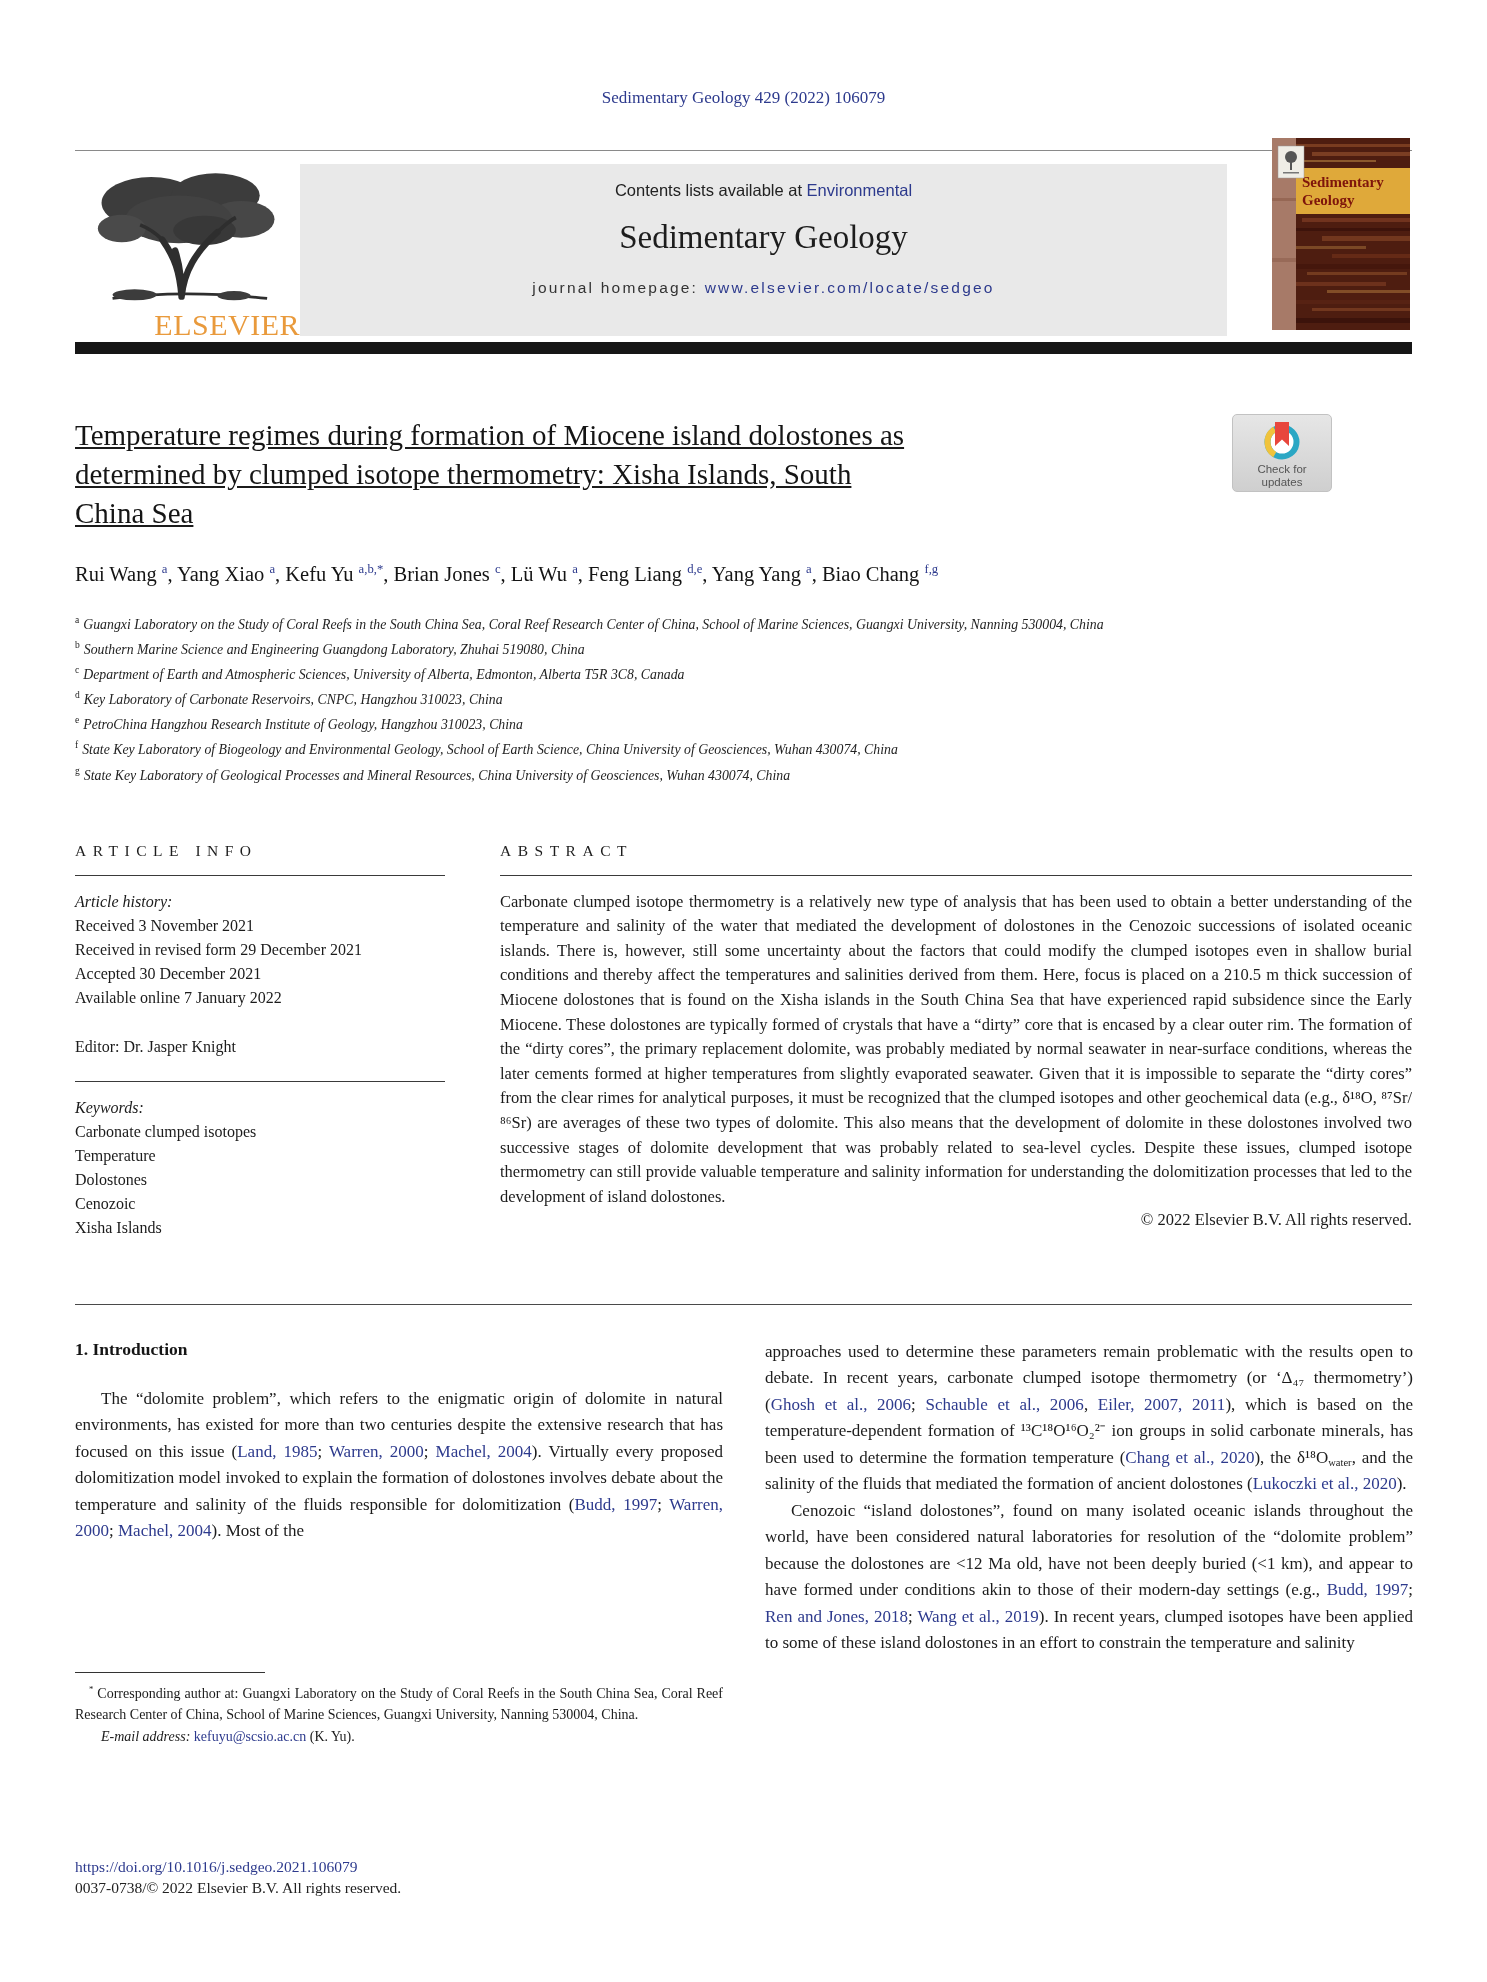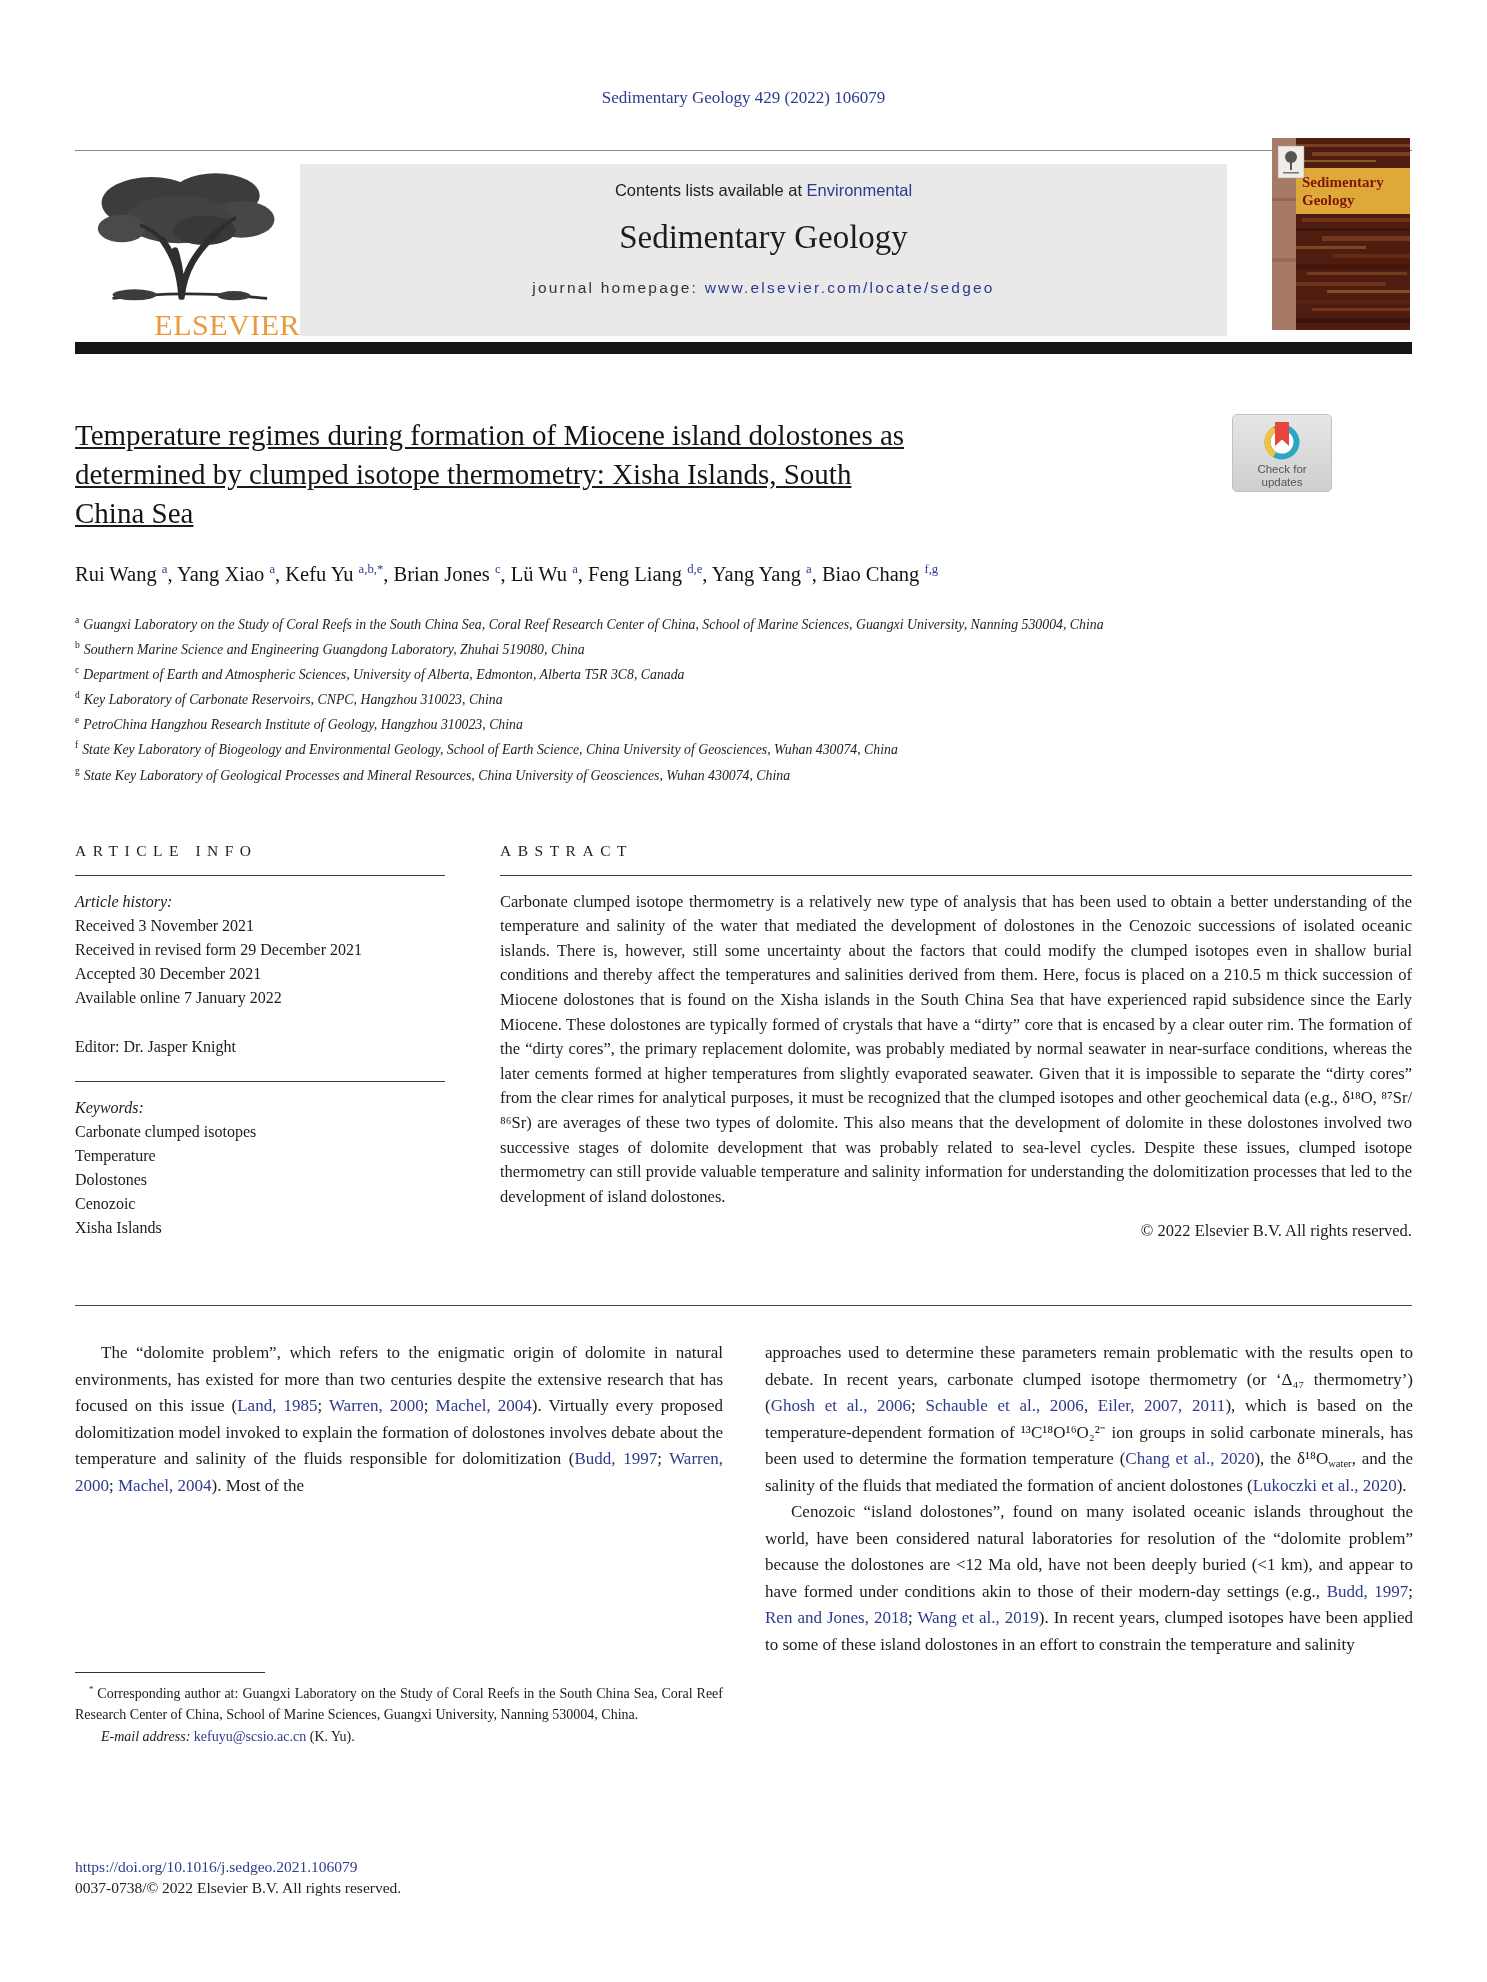--- a/index.html
+++ b/index.html
@@ -38,21 +38,21 @@
   .info-abstract { margin-top:56px; display:flex; }
   .info-col { width:370px; flex-shrink:0; margin-right:55px; }
   .abs-col { flex:1; }
   .sec-head { font-size:15.5px; letter-spacing:6.5px; color:#1d1d1d; }
   .col-rule { border-top:1.2px solid #3a3a3a; margin:15px 0 14px 0; }
   .info-line, .info-label { font-size:16px; line-height:24px; }
   .info-label { font-style:italic; }
   .info-editor { font-size:16px; line-height:24px; margin-top:25px; }
   .rule2 { margin-top:22px; }
   .abs-text { font-size:16.5px; line-height:24.6px; text-align:justify; }
-  .abs-copy { font-size:16.5px; text-align:right; margin-top:12px; }
+  .abs-copy { font-size:16.5px; text-align:right; margin-top:1px; }
 
   .body-rule { margin-top:64px; border-top:1.5px solid #4a4a4a; }
 
   .two-col { margin-top:34px; display:flex; }
   .col-left { width:648px; margin-right:42px; flex-shrink:0; }
   .col-right { width:648px; flex-shrink:0; }
   h3.sec-title { font-size:17.5px; font-weight:bold; margin-bottom:26px; color:#151515; }
   .body-p { font-size:17px; line-height:26.5px; text-align:justify; }
   .indent { text-indent:26px; }
 
@@ -191,20 +191,21 @@
       <div class="col-rule"></div>
       <p class="abs-text">Carbonate clumped isotope thermometry is a relatively new type of analysis that has been used to obtain a better understanding of the temperature and salinity of the water that mediated the development of dolostones in the Cenozoic successions of isolated oceanic islands. There is, however, still some uncertainty about the factors that could modify the clumped isotopes even in shallow burial conditions and thereby affect the temperatures and salinities derived from them. Here, focus is placed on a 210.5 m thick succession of Miocene dolostones that is found on the Xisha islands in the South China Sea that have experienced rapid subsidence since the Early Miocene. These dolostones are typically formed of crystals that have a “dirty” core that is encased by a clear outer rim. The formation of the “dirty cores”, the primary replacement dolomite, was probably mediated by normal seawater in near-surface conditions, whereas the later cements formed at higher temperatures from slightly evaporated seawater. Given that it is impossible to separate the “dirty cores” from the clear rimes for analytical purposes, it must be recognized that the clumped isotopes and other geochemical data (e.g., δ¹⁸O, ⁸⁷Sr/⁸⁶Sr) are averages of these two types of dolomite. This also means that the development of dolomite in these dolostones involved two successive stages of dolomite development that was probably related to sea-level cycles. Despite these issues, clumped isotope thermometry can still provide valuable temperature and salinity information for understanding the dolomitization processes that led to the development of island dolostones.</p>
       <div class="abs-copy">© 2022 Elsevier B.V. All rights reserved.</div>
     </div>
   </div>
 
   <div class="body-rule"></div>
 
   <div class="two-col">
     <div class="col-left">
+      <h3 class="sec-title">1. Introduction</h3>
       <p class="body-p indent"><span>The “dolomite problem”, which refers to the enigmatic origin of dolomite in natural environments, has existed for more than two centuries despite the extensive research that has focused on this issue (</span><span class="seg-link">Land, 1985</span><span>; </span><span class="seg-link">Warren, 2000</span><span>; </span><span class="seg-link">Machel, 2004</span><span>). Virtually every proposed dolomitization model invoked to explain the formation of dolostones involves debate about the temperature and salinity of the fluids responsible for dolomitization (</span><span class="seg-link">Budd, 1997</span><span>; </span><span class="seg-link">Warren, 2000</span><span>; </span><span class="seg-link">Machel, 2004</span><span>). Most of the</span></p>
     </div>
     <div class="col-right">
       <p class="body-p"><span>approaches used to determine these parameters remain problematic with the results open to debate. In recent years, carbonate clumped isotope thermometry (or ‘Δ₄₇ thermometry’) (</span><span class="seg-link">Ghosh et al., 2006</span><span>; </span><span class="seg-link">Schauble et al., 2006</span><span>, </span><span class="seg-link">Eiler, 2007, 2011</span><span>), which is based on the temperature-dependent formation of ¹³C¹⁸O¹⁶O₂²⁻ ion groups in solid carbonate minerals, has been used to determine the formation temperature (</span><span class="seg-link">Chang et al., 2020</span><span>), the δ¹⁸O</span><span class="seg-sub">water</span><span>, and the salinity of the fluids that mediated the formation of ancient dolostones (</span><span class="seg-link">Lukoczki et al., 2020</span><span>).</span></p>
       <p class="body-p indent"><span>Cenozoic “island dolostones”, found on many isolated oceanic islands throughout the world, have been considered natural laboratories for resolution of the “dolomite problem” because the dolostones are &lt;12 Ma old, have not been deeply buried (&lt;1 km), and appear to have formed under conditions akin to those of their modern-day settings (e.g., </span><span class="seg-link">Budd, 1997</span><span>; </span><span class="seg-link">Ren and Jones, 2018</span><span>; </span><span class="seg-link">Wang et al., 2019</span><span>). In recent years, clumped isotopes have been applied to some of these island dolostones in an effort to constrain the temperature and salinity</span></p>
     </div>
   </div>
 
   <div class="footnote">
     <div class="fn-rule"></div>

